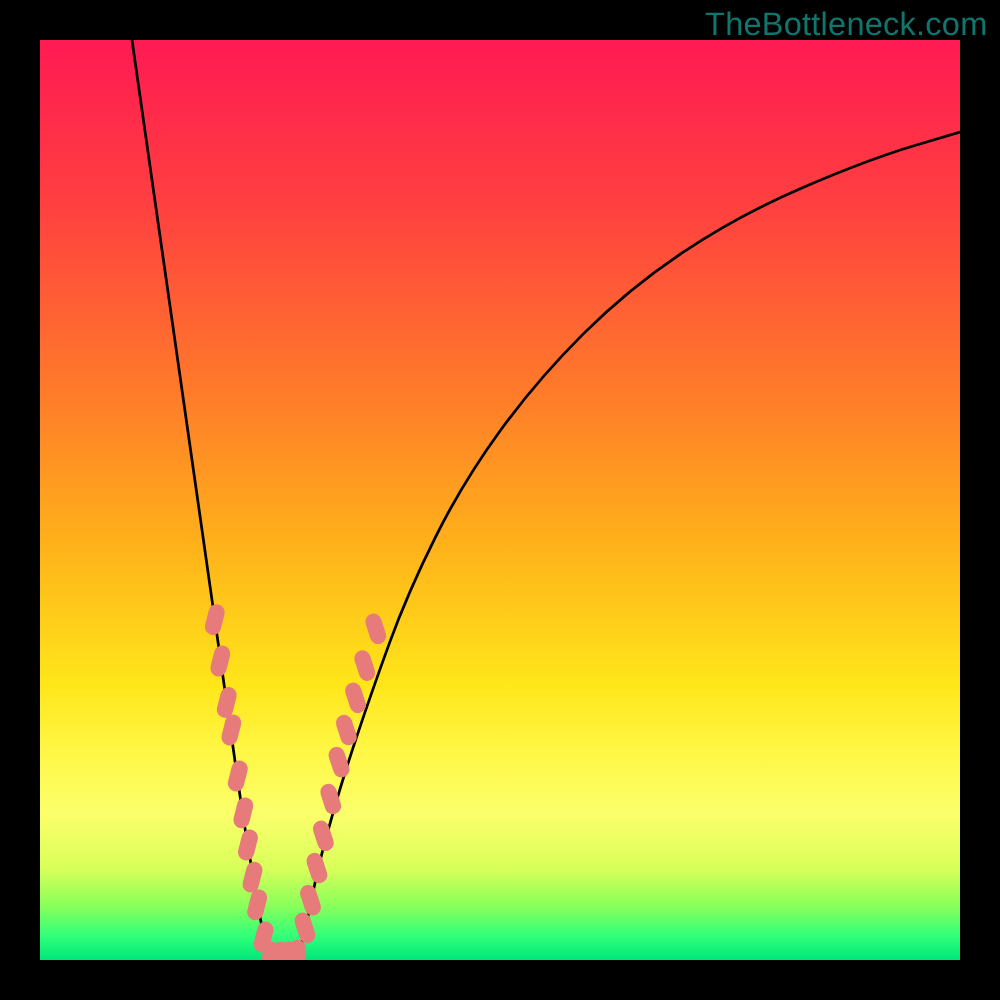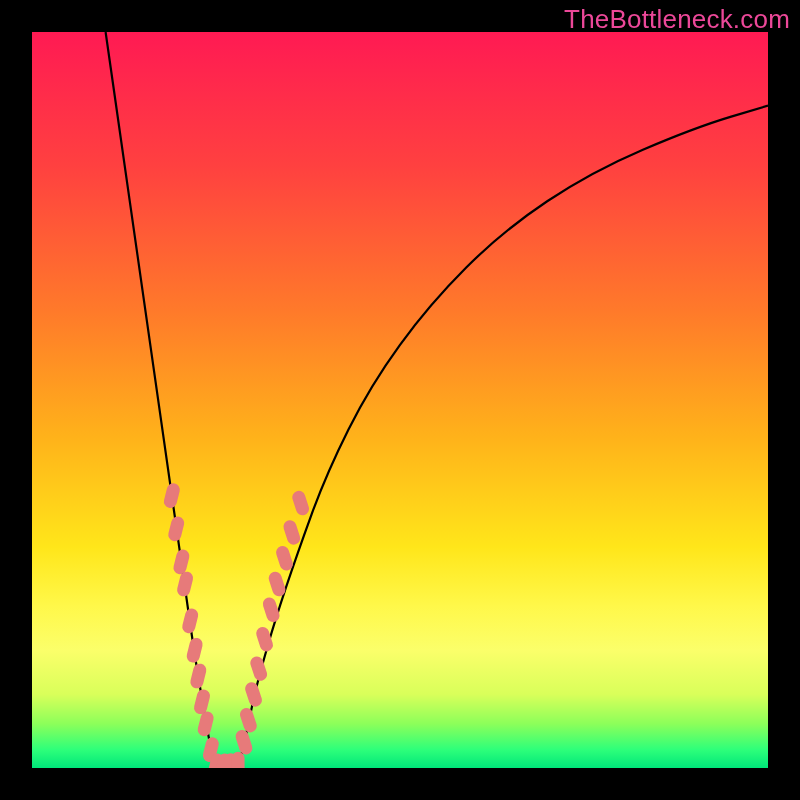--- a/index.html
+++ b/index.html
@@ -16,21 +16,21 @@
     left: 0;
     top: 0;
     width: 800px;
     height: 800px;
     background: #000;
   }
   .watermark {
     position: absolute;
     top: 4px;
     right: 10px;
-    color: #ec4899;
+    color: #0f766e;
     font-size: 26px;
     font-weight: 500;
     letter-spacing: 0.2px;
     z-index: 5;
   }
   .plot-area {
     position: absolute;
     left: 32px;
     top: 32px;
     width: 736px;

